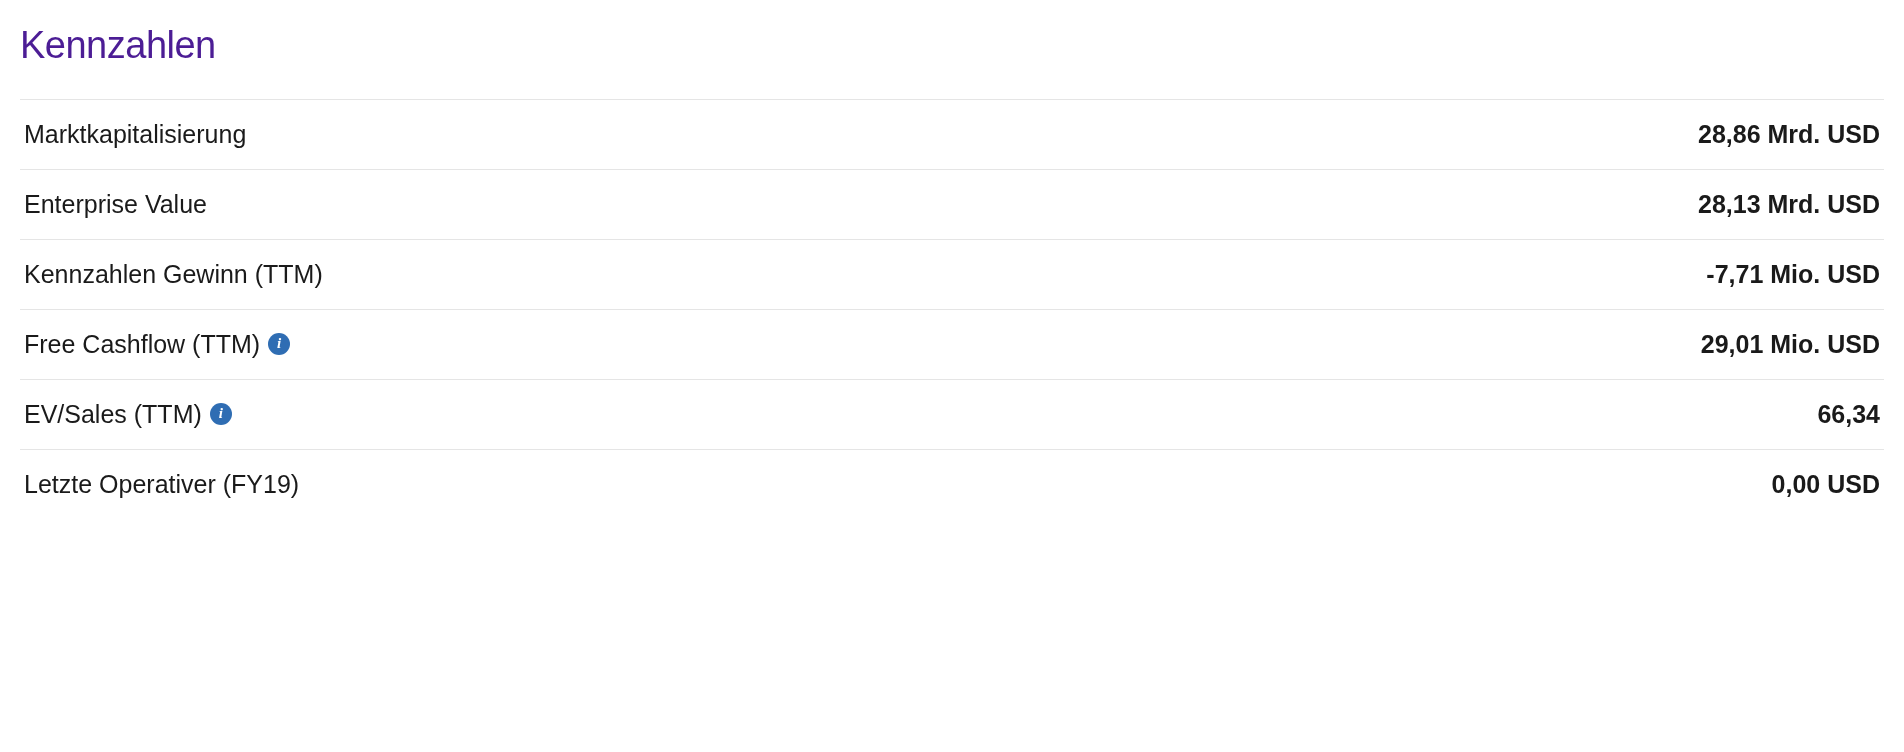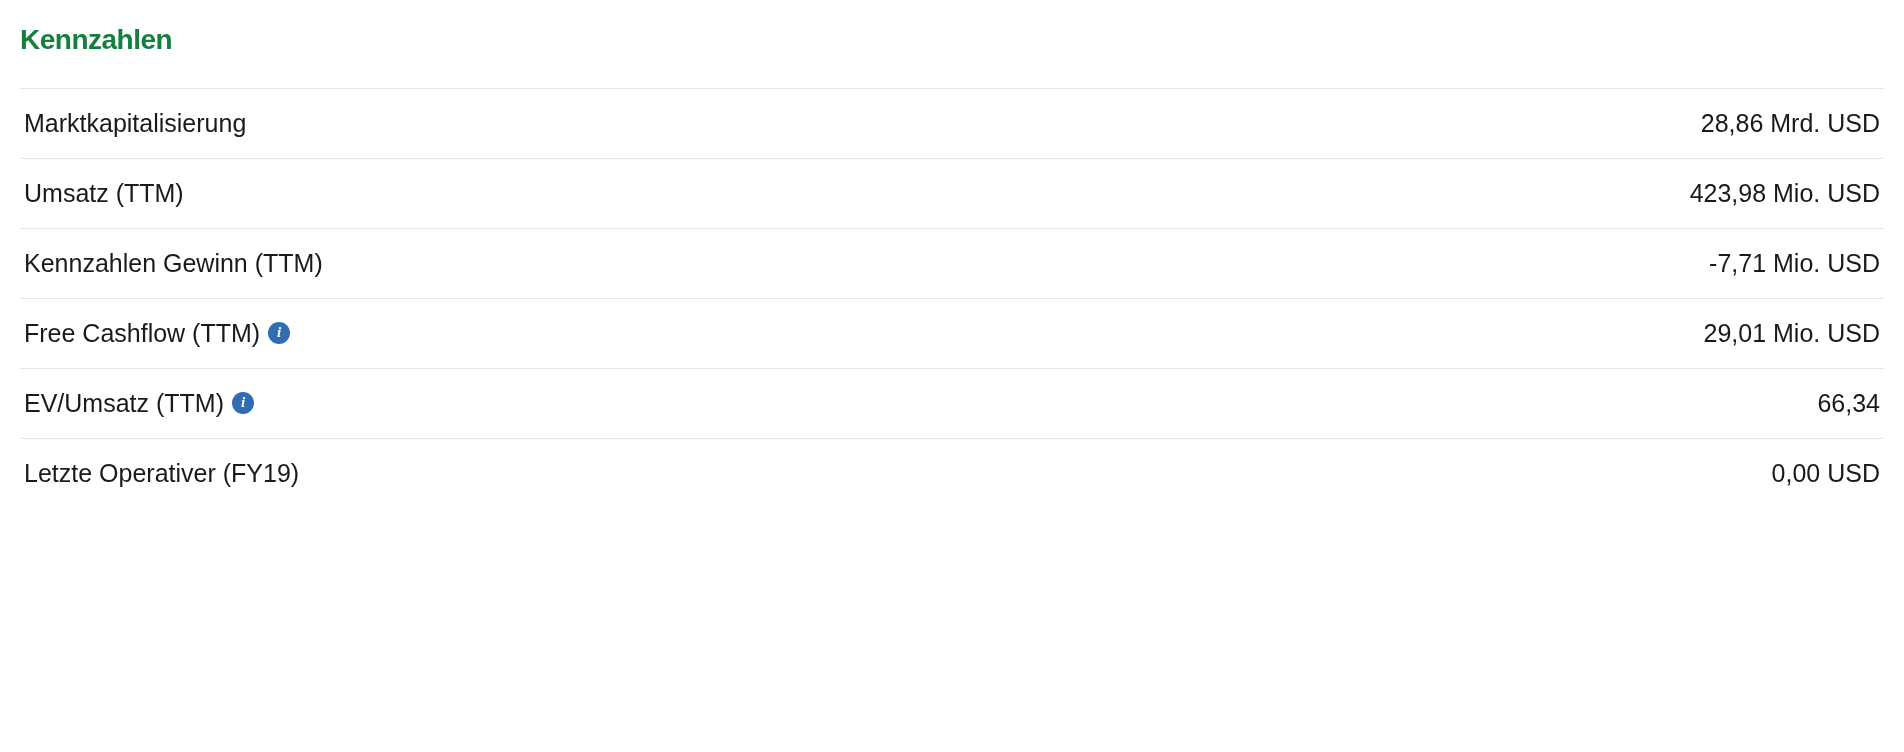--- a/index.html
+++ b/index.html
@@ -7,25 +7,25 @@
       padding: 0;
       box-sizing: border-box;
     }
     body {
       font-family: -apple-system, BlinkMacSystemFont, "Segoe UI", Helvetica, Arial, sans-serif;
       background: #ffffff;
       color: #1a1a1a;
       padding: 24px 20px;
     }
     .heading {
-      font-size: 28px;
-      font-weight: 700;
+      font-size: 38px;
+      font-weight: 400;
       letter-spacing: -0.5px;
       margin-bottom: 32px;
-      color: #15803d;
+      color: #4c1d95;
     }
     .metrics-table {
       width: 100%;
     }
     .metric-row {
       display: flex;
       justify-content: space-between;
       align-items: center;
       padding: 20px 4px;
       border-top: 1px solid #e5e5e5;
@@ -33,21 +33,21 @@
       color: #1a1a1a;
     }
     .metric-label {
       display: flex;
       align-items: center;
       gap: 8px;
       font-weight: 400;
       justify-content: center;
     }
     .metric-value {
-      font-weight: 400;
+      font-weight: 700;
       text-align: left;
     }
     .info-icon {
       display: inline-flex;
       align-items: center;
       justify-content: center;
       width: 22px;
       height: 22px;
       border-radius: 50%;
       background: #2f6db3;
@@ -69,47 +69,47 @@
 
 <div class="metrics-table">
 
   <div class="metric-row">
     <div class="metric-label">
       <span>Marktkapitalisierung</span>
     </div>
     <div class="metric-value">28,86 Mrd. USD</div>
   </div>
 
-
   <div class="metric-row">
     <div class="metric-label">
-      <span>Umsatz (TTM)</span>
+      <span>Enterprise Value</span>
     </div>
-    <div class="metric-value">423,98 Mio. USD</div>
+    <div class="metric-value">28,13 Mrd. USD</div>
   </div>
+
 
   <div class="metric-row">
     <div class="metric-label">
       <span>Kennzahlen Gewinn (TTM)</span>
     </div>
     <div class="metric-value">-7,71 Mio. USD</div>
   </div>
 
   <div class="metric-row">
     <div class="metric-label">
       <span>Free Cashflow (TTM)</span>
       <span class="info-icon">i</span>
     </div>
     <div class="metric-value">29,01 Mio. USD</div>
   </div>
 
 
   <div class="metric-row">
     <div class="metric-label">
-      <span>EV/Umsatz (TTM)</span>
+      <span>EV/Sales (TTM)</span>
       <span class="info-icon">i</span>
     </div>
     <div class="metric-value">66,34</div>
   </div>
 
   <div class="metric-row">
     <div class="metric-label">
       <span>Letzte Operativer (FY19)</span>
     </div>
     <div class="metric-value">0,00 USD</div>

